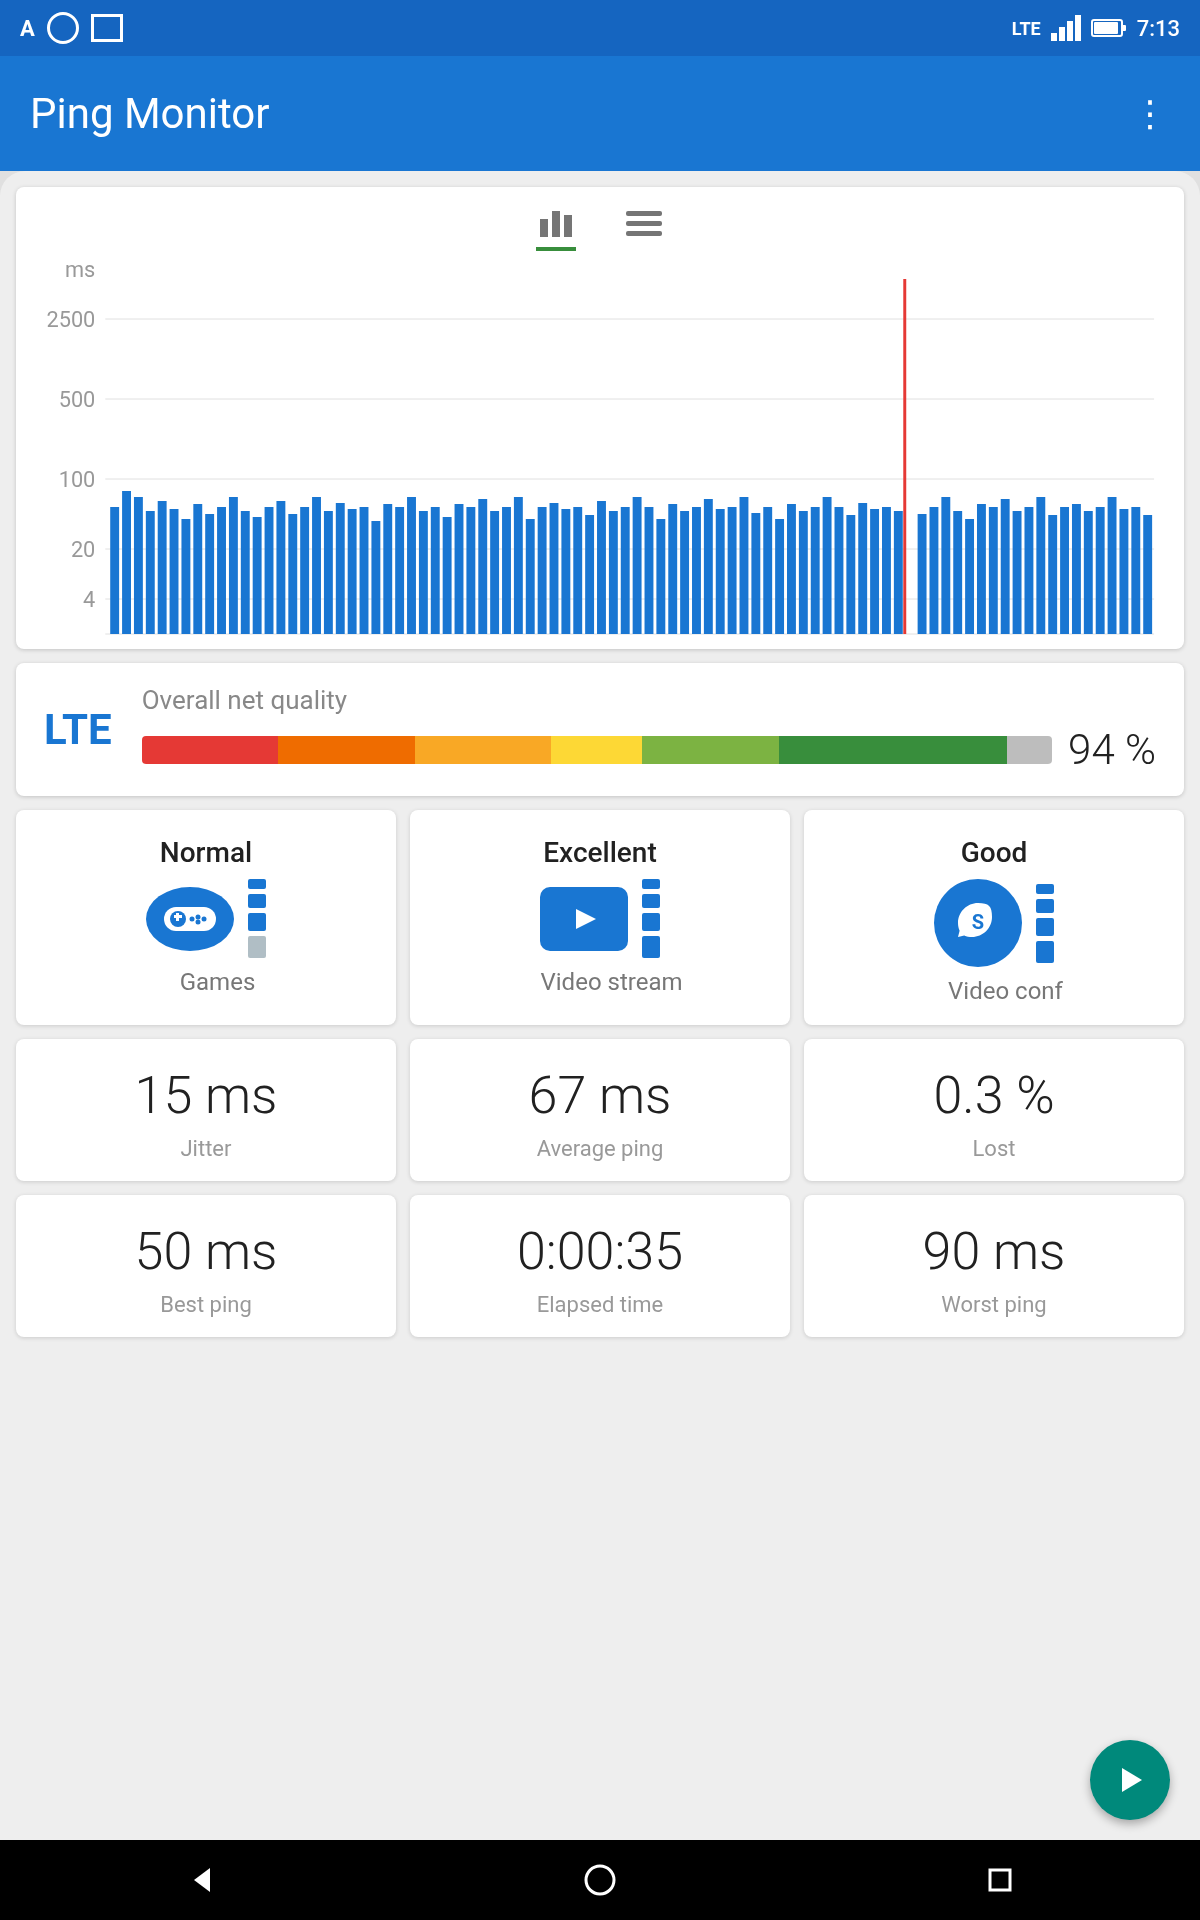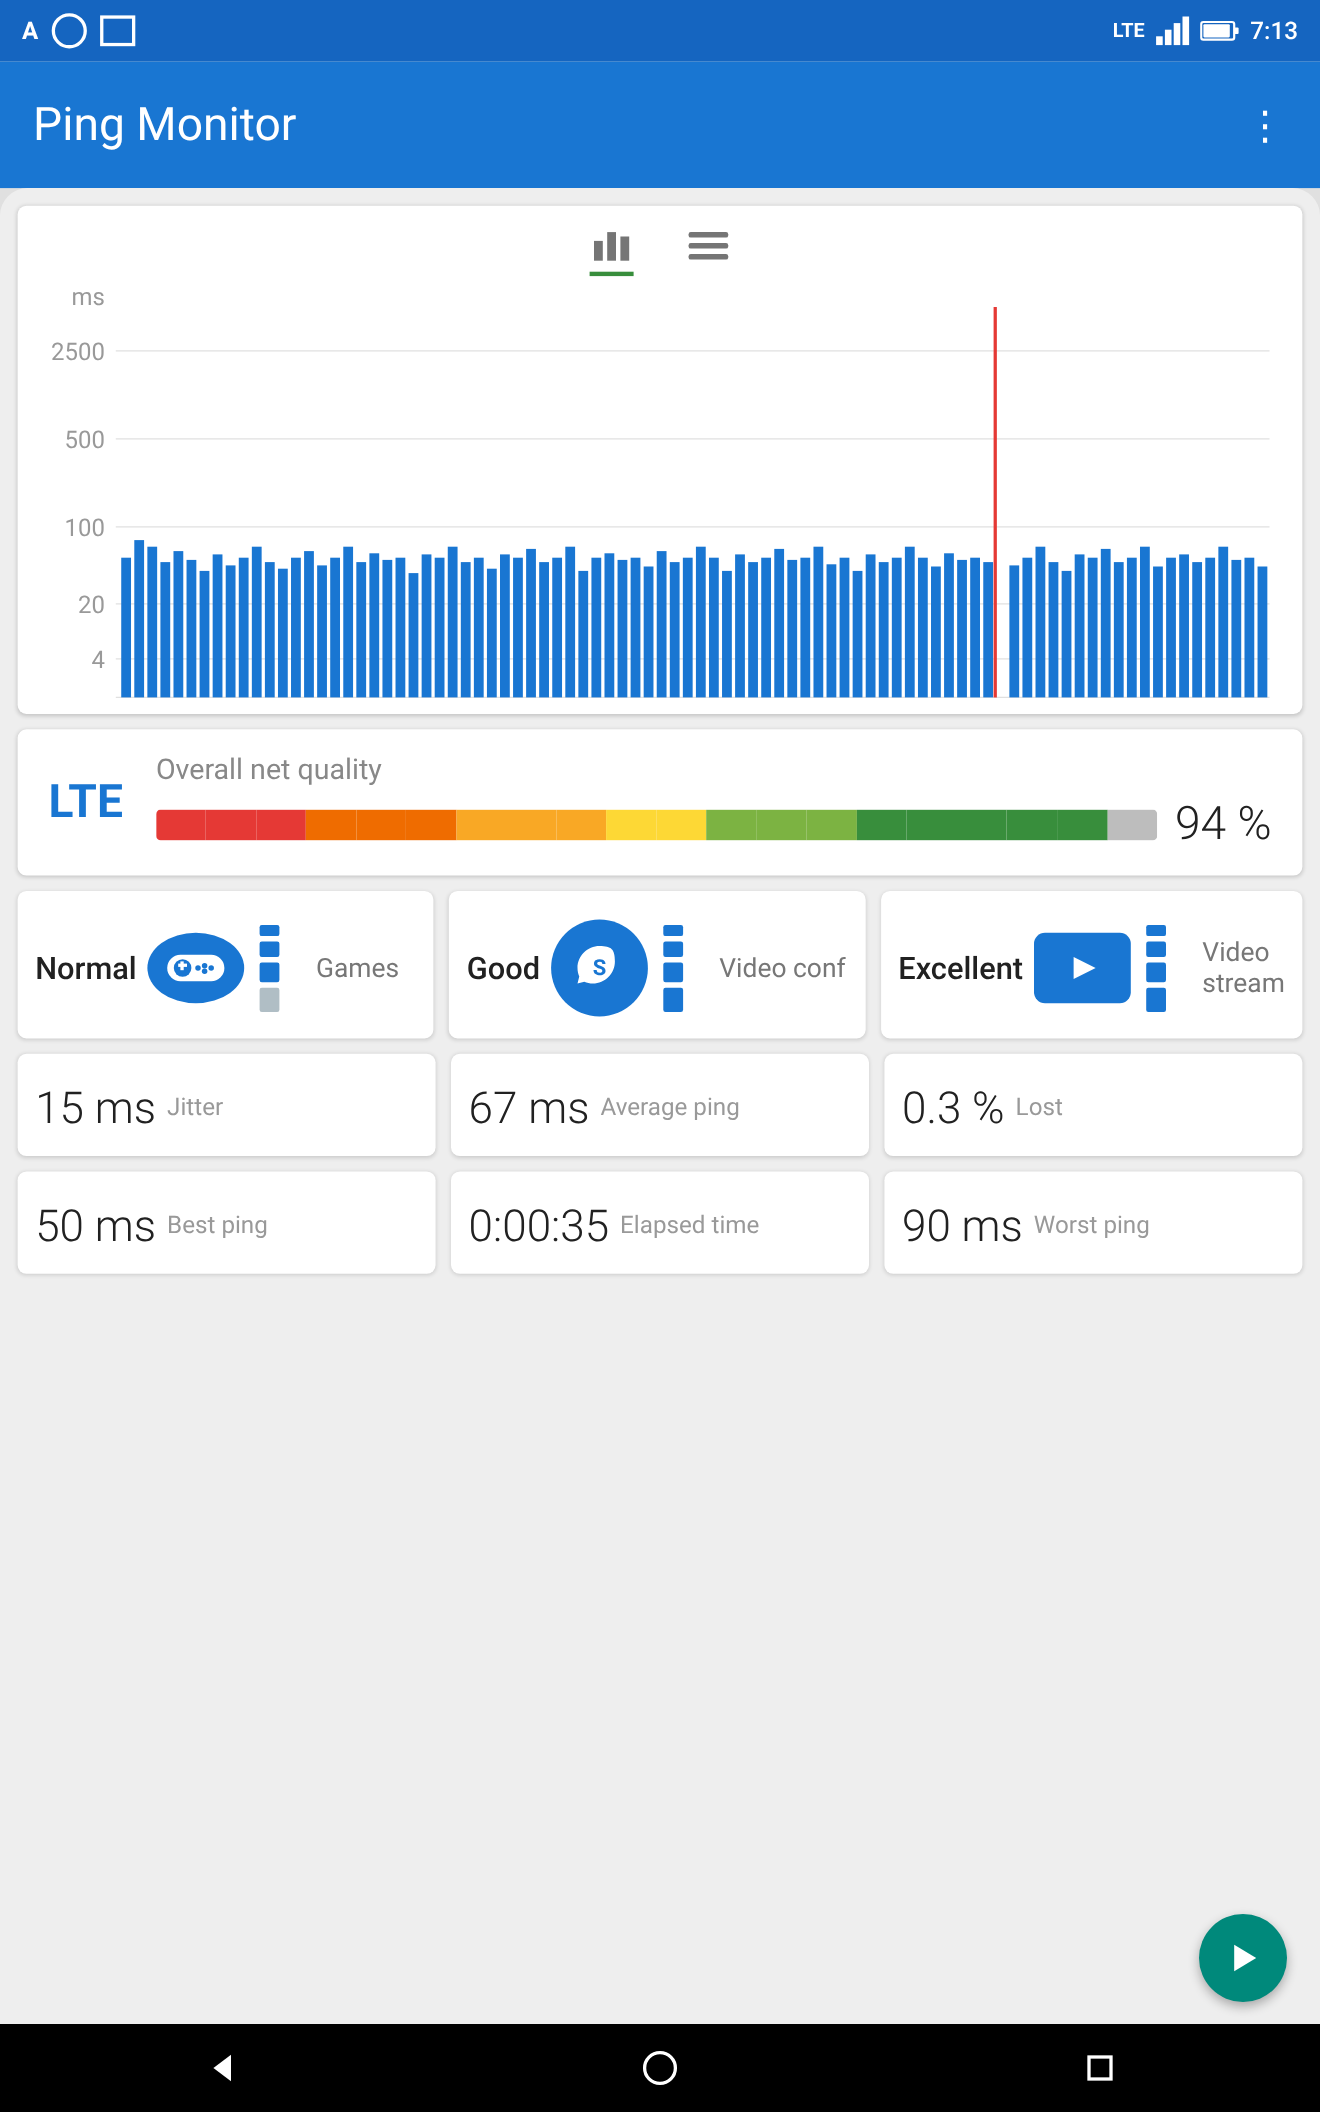--- a/index.html
+++ b/index.html
@@ -177,21 +177,21 @@
       grid-template-columns: 1fr 1fr 1fr;
       gap: 14px;
       margin-bottom: 14px;
     }
     .stat-card {
       background: #fff;
       border-radius: 8px;
       box-shadow: 0 1px 4px rgba(0,0,0,0.15);
       padding: 26px 16px 20px 16px;
       display: flex;
-      flex-direction: row;
+      flex-direction: column;
       align-items: center;
       gap: 10px;
     }
     .stat-label-top {
       font-size: 28px;
       font-weight: 500;
       color: #212121;
     }
     .stat-icon-row {
       display: flex;
@@ -211,21 +211,21 @@
     }
     .bar-seg.active {
       background: #1976d2;
     }
     .stat-label-bottom {
       font-size: 24px;
       color: #777;
       margin-left: 23px;
     }
     .stat-value {
-      font-size: 40px;
+      font-size: 52px;
       font-weight: 300;
       color: #212121;
     }
     .stat-unit-label {
       font-size: 22px;
       color: #999;
     }
 
     
     .stats-grid-2 {
@@ -514,56 +514,56 @@
           <div class="bar-seg active" style="height:10px"></div>
           <div class="bar-seg active" style="height:14px"></div>
           <div class="bar-seg active" style="height:18px"></div>
           <div class="bar-seg" style="height:22px"></div>
         </div>
       </div>
       <span class="stat-label-bottom">Games</span>
     </div>
 
     <div class="stat-card">
+      <span class="stat-label-top">Excellent</span>
+      <div class="stat-icon-row">
+        <div style="width:88px;height:64px;background:#1976d2;border-radius:10px;display:flex;align-items:center;justify-content:center;">
+          <svg width="52" height="40" viewBox="0 0 52 40" fill="white">
+            <rect x="0" y="0" width="52" height="40" rx="6" fill="white" opacity="0"></rect>
+            <polygon points="18,10 38,20 18,30" fill="white"></polygon>
+          </svg>
+        </div>
+        <div class="stat-icon-bar">
+          <div class="bar-seg active" style="height:10px"></div>
+          <div class="bar-seg active" style="height:14px"></div>
+          <div class="bar-seg active" style="height:18px"></div>
+          <div class="bar-seg active" style="height:22px"></div>
+        </div>
+      </div>
+      <span class="stat-label-bottom">Video stream</span>
+    </div>
+
+    <div class="stat-card">
       <span class="stat-label-top">Good</span>
       <div class="stat-icon-row">
         <div style="width:88px;height:88px;background:#1976d2;border-radius:50%;display:flex;align-items:center;justify-content:center;">
           <svg width="56" height="56" viewBox="0 0 56 56" fill="white">
             <path d="M28 8C17 8 8 17 8 28c0 2.8.6 5.4 1.6 7.8L8 42l6.2-1.6C16.6 41.4 19.2 42 22 42c11 0 20-9 20-20S39 8 28 8z"></path>
             <text x="28" y="34" fill="#1976d2" font-size="20" font-weight="bold" text-anchor="middle">S</text>
           </svg>
         </div>
         <div class="stat-icon-bar">
           <div class="bar-seg active" style="height:10px"></div>
           <div class="bar-seg active" style="height:14px"></div>
           <div class="bar-seg active" style="height:18px"></div>
           <div class="bar-seg active" style="height:22px"></div>
         </div>
       </div>
       <span class="stat-label-bottom">Video conf</span>
     </div>
-
-    <div class="stat-card">
-      <span class="stat-label-top">Excellent</span>
-      <div class="stat-icon-row">
-        <div style="width:88px;height:64px;background:#1976d2;border-radius:10px;display:flex;align-items:center;justify-content:center;">
-          <svg width="52" height="40" viewBox="0 0 52 40" fill="white">
-            <rect x="0" y="0" width="52" height="40" rx="6" fill="white" opacity="0"></rect>
-            <polygon points="18,10 38,20 18,30" fill="white"></polygon>
-          </svg>
-        </div>
-        <div class="stat-icon-bar">
-          <div class="bar-seg active" style="height:10px"></div>
-          <div class="bar-seg active" style="height:14px"></div>
-          <div class="bar-seg active" style="height:18px"></div>
-          <div class="bar-seg active" style="height:22px"></div>
-        </div>
-      </div>
-      <span class="stat-label-bottom">Video stream</span>
-    </div>
   </div>
 
   <div class="stats-grid">
     <div class="stat-card">
       <span class="stat-value">15 ms</span>
       <span class="stat-unit-label">Jitter</span>
     </div>
     <div class="stat-card">
       <span class="stat-value">67 ms</span>
       <span class="stat-unit-label">Average ping</span>

